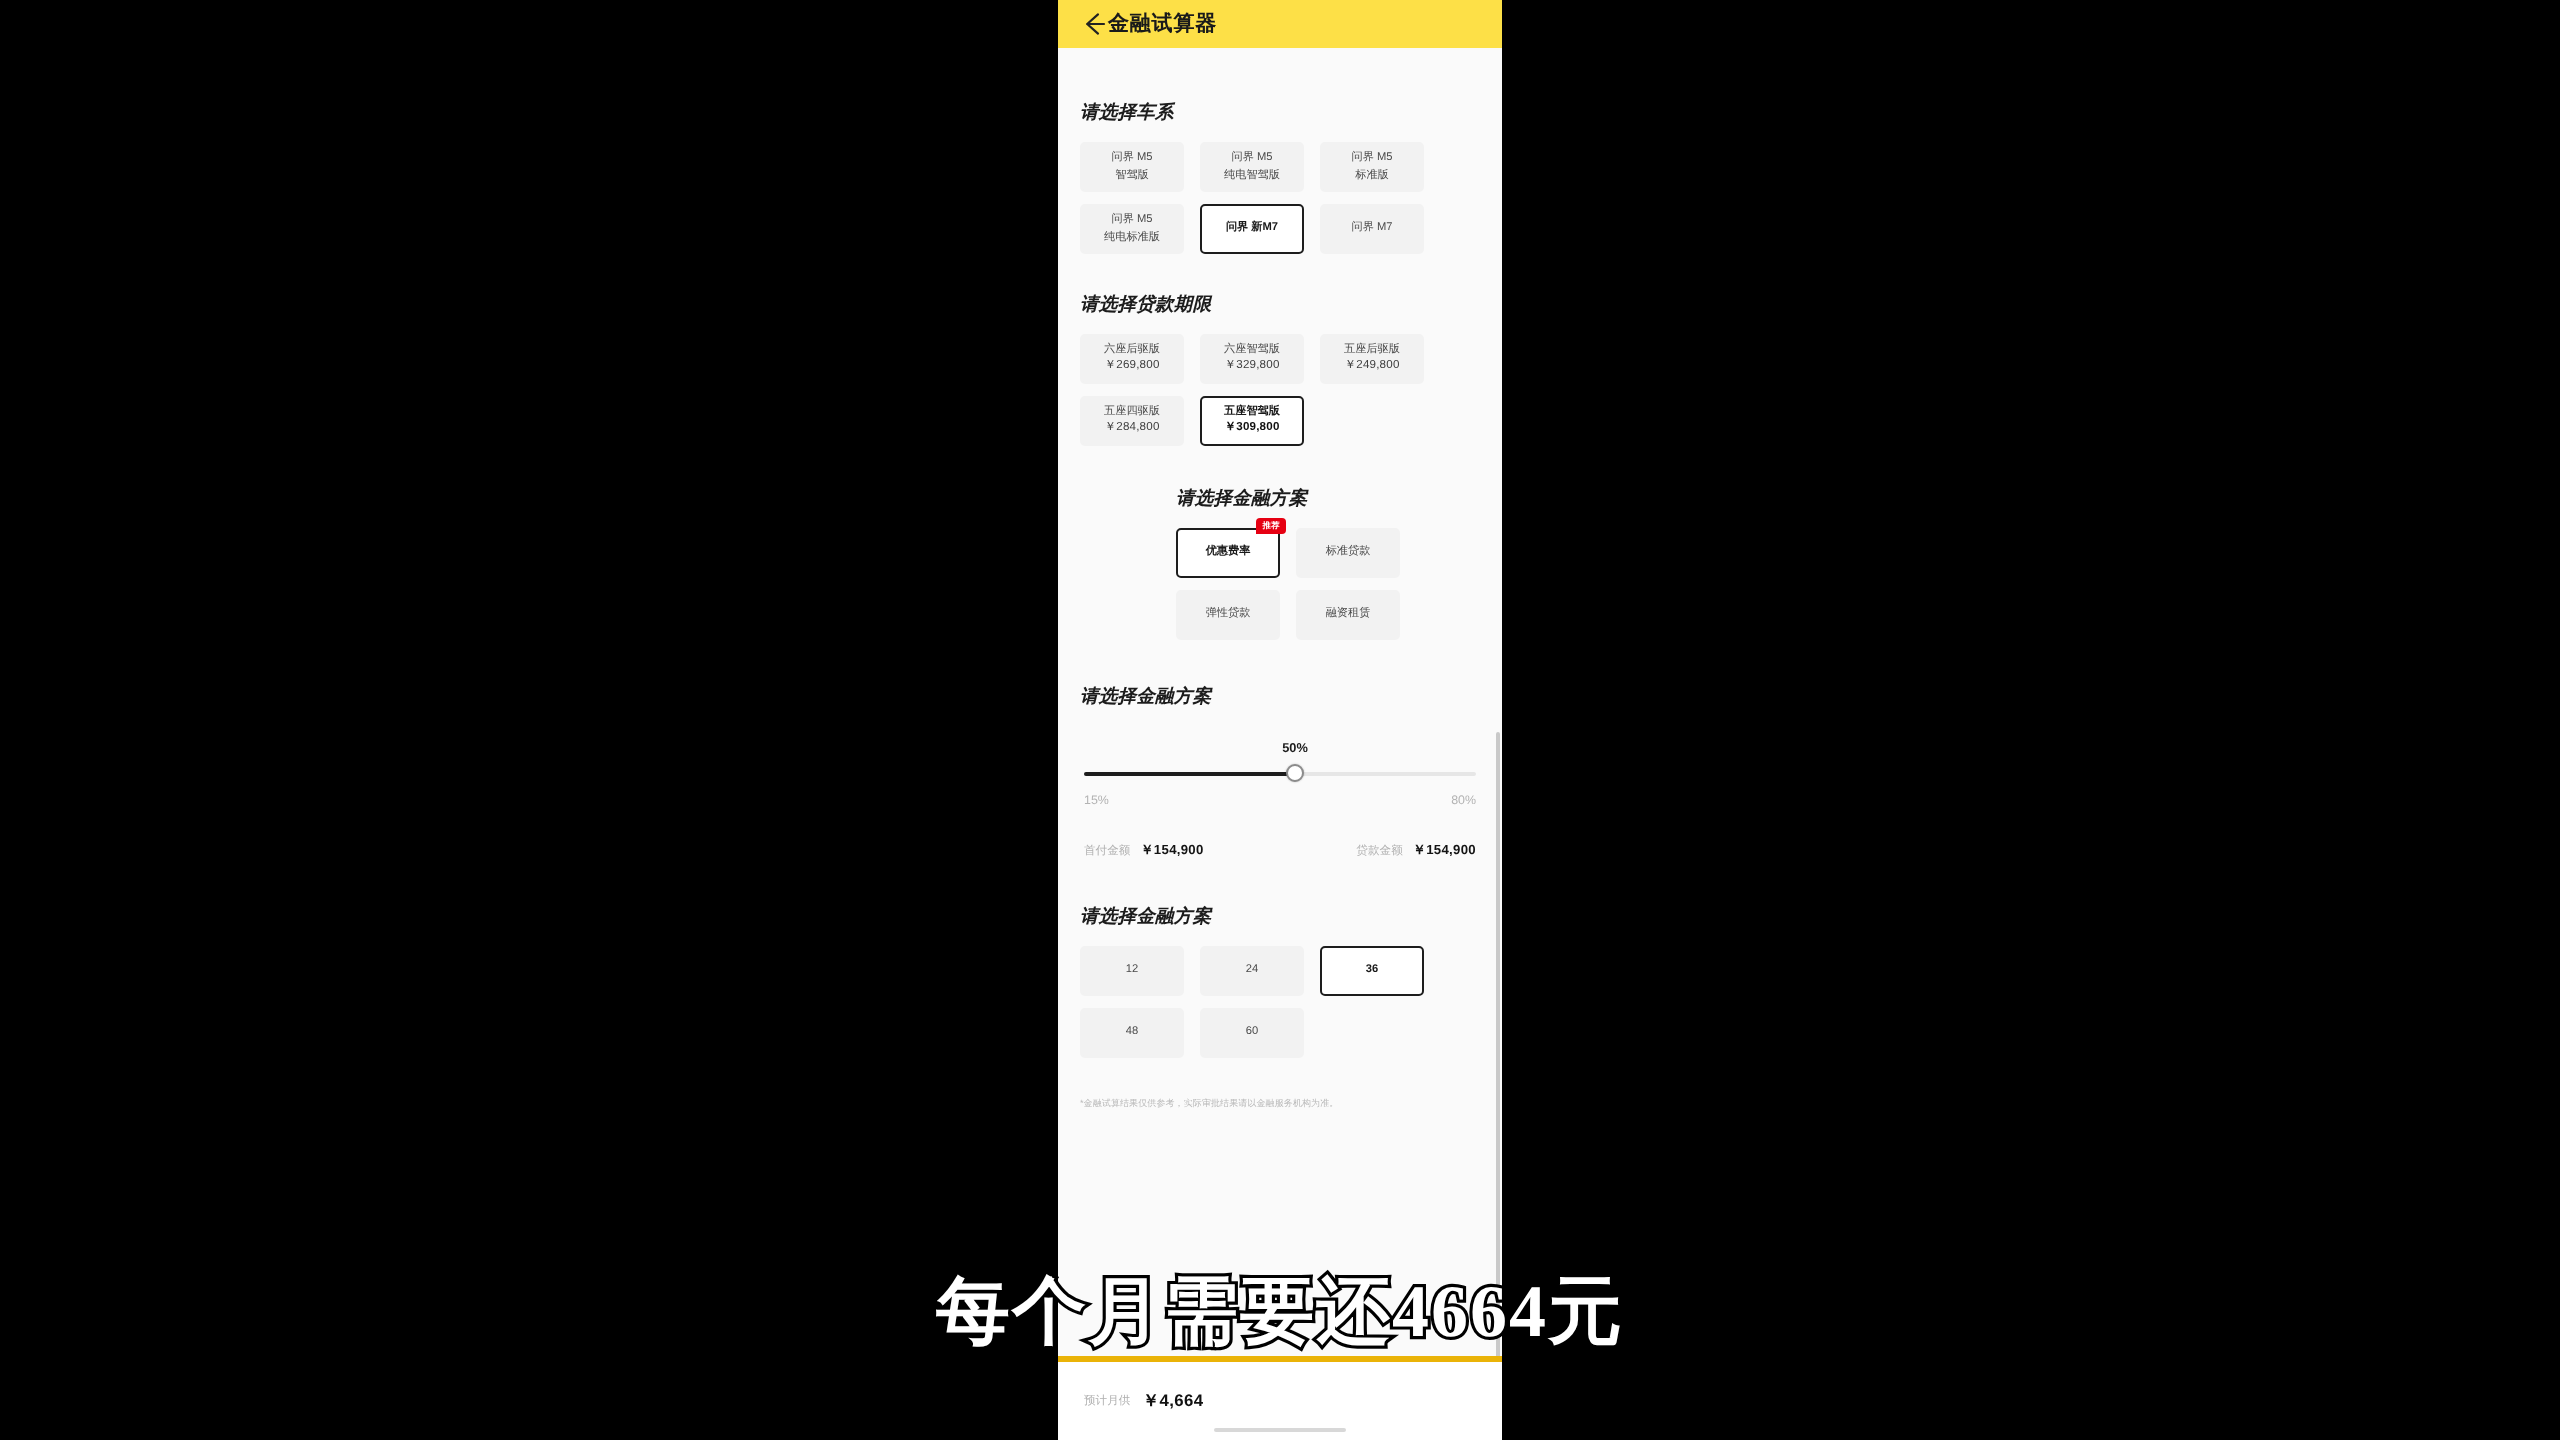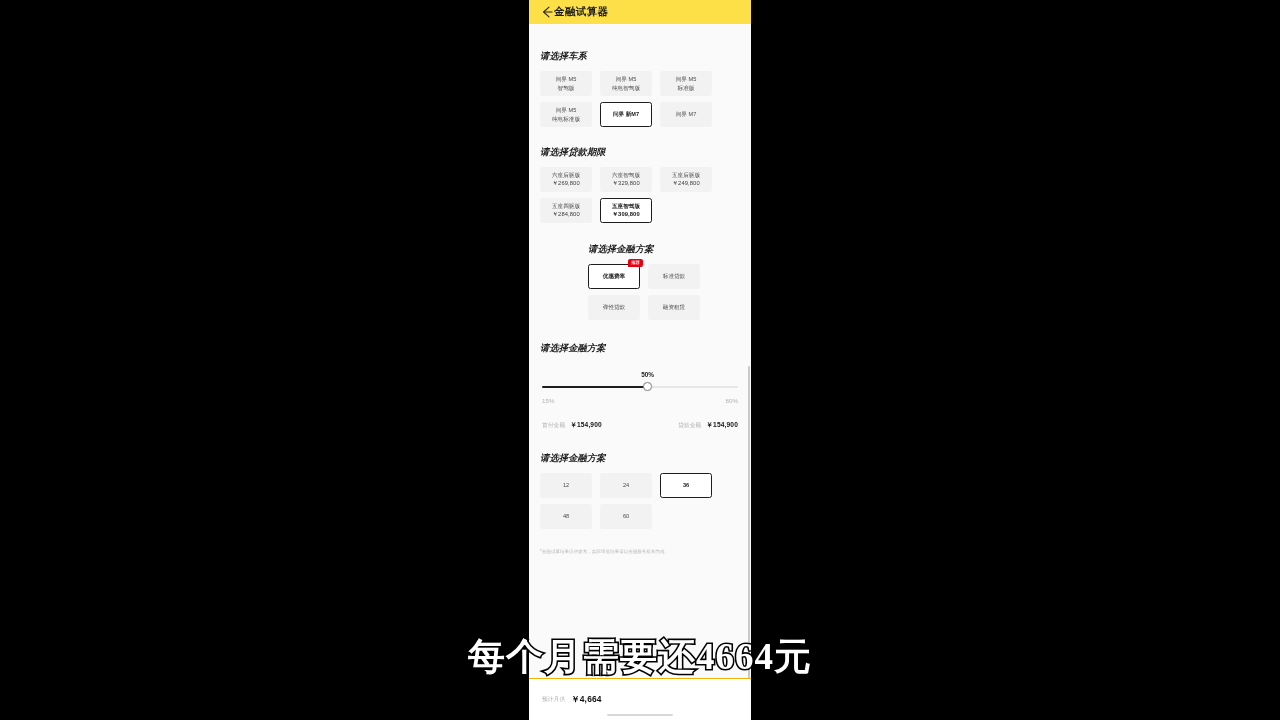--- a/index.html
+++ b/index.html
@@ -178,21 +178,21 @@
     letter-spacing: .05px;
     line-height: 1.5;
   }
 
   .bottom-bar {
     position: absolute;
     left: 0; bottom: 0;
     width: 222px;
     height: 42px;
     background: #ffffff;
-    border-top: 1px solid #eab308;
+    border-top: 3px solid #eab308;
     display: flex;
     align-items: center;
     padding: 0 13px;
     gap: 6px;
   }
   .monthly-label { font-size: 5.8px; color: #b0b0b0; }
   .monthly-value { font-size: 8.4px; color: #111; font-weight: 700; letter-spacing: .2px; }
   .home-indicator {
     position: absolute;
     left: 50%; bottom: 4px;

